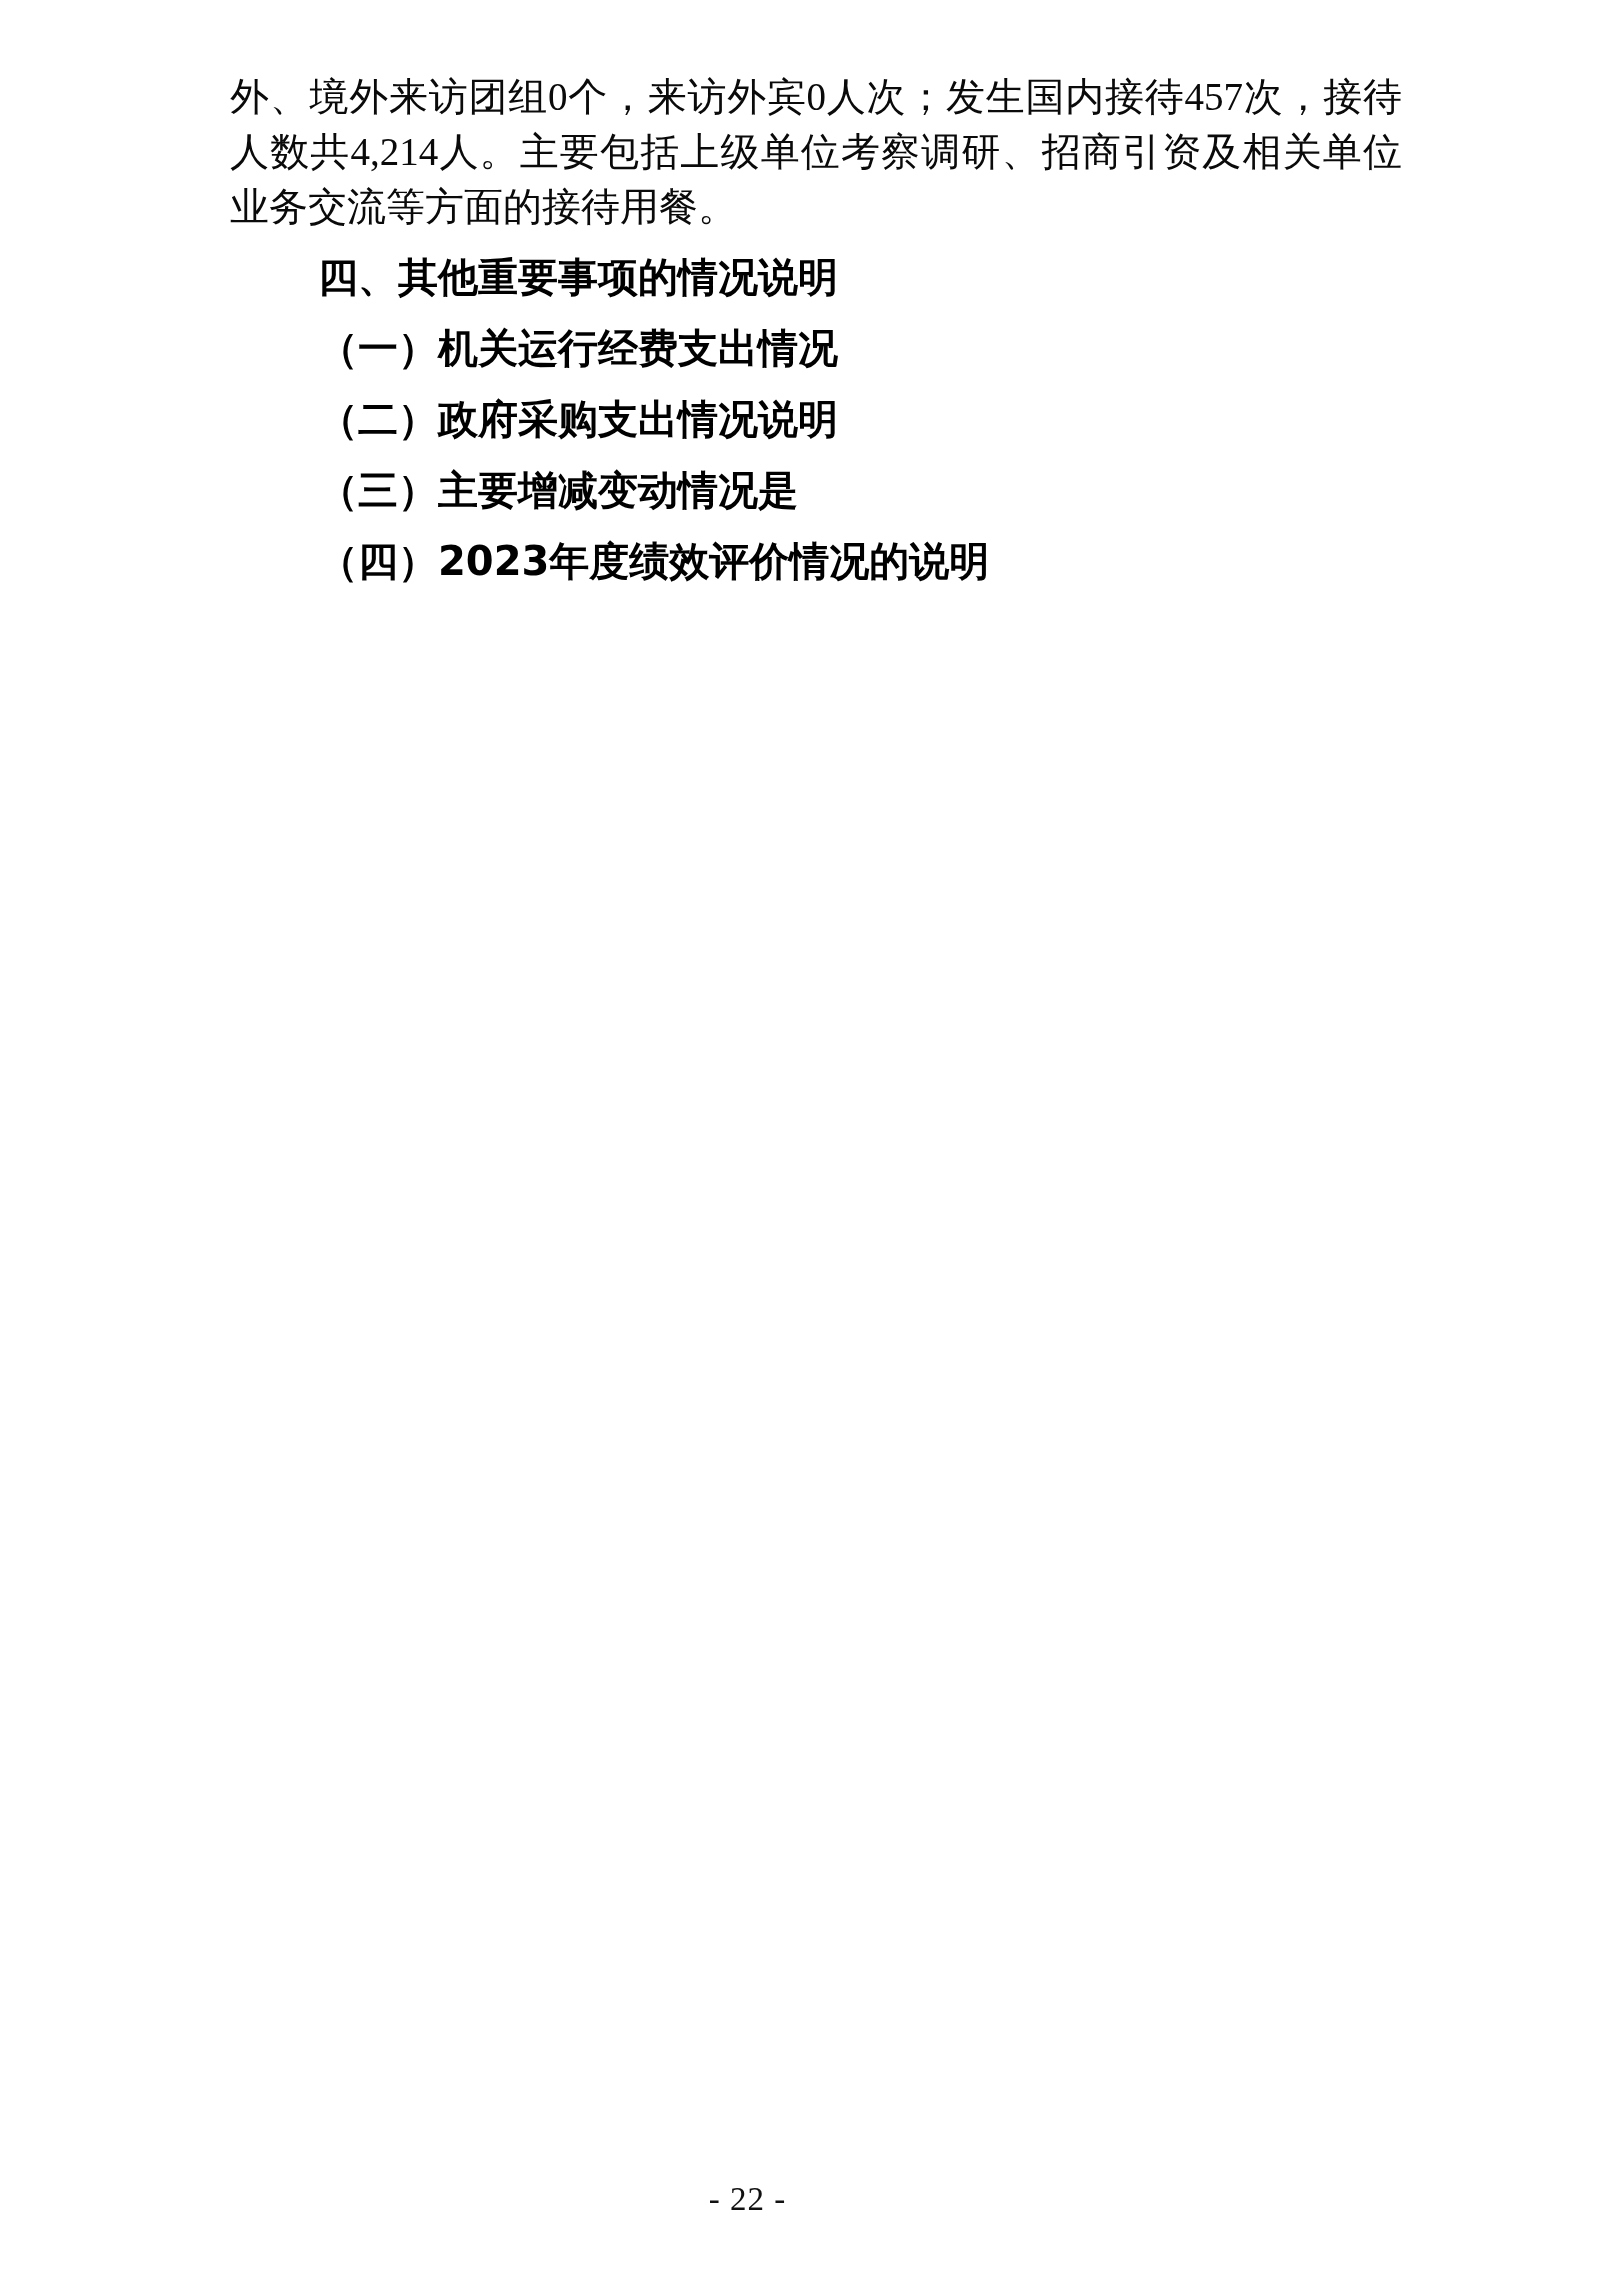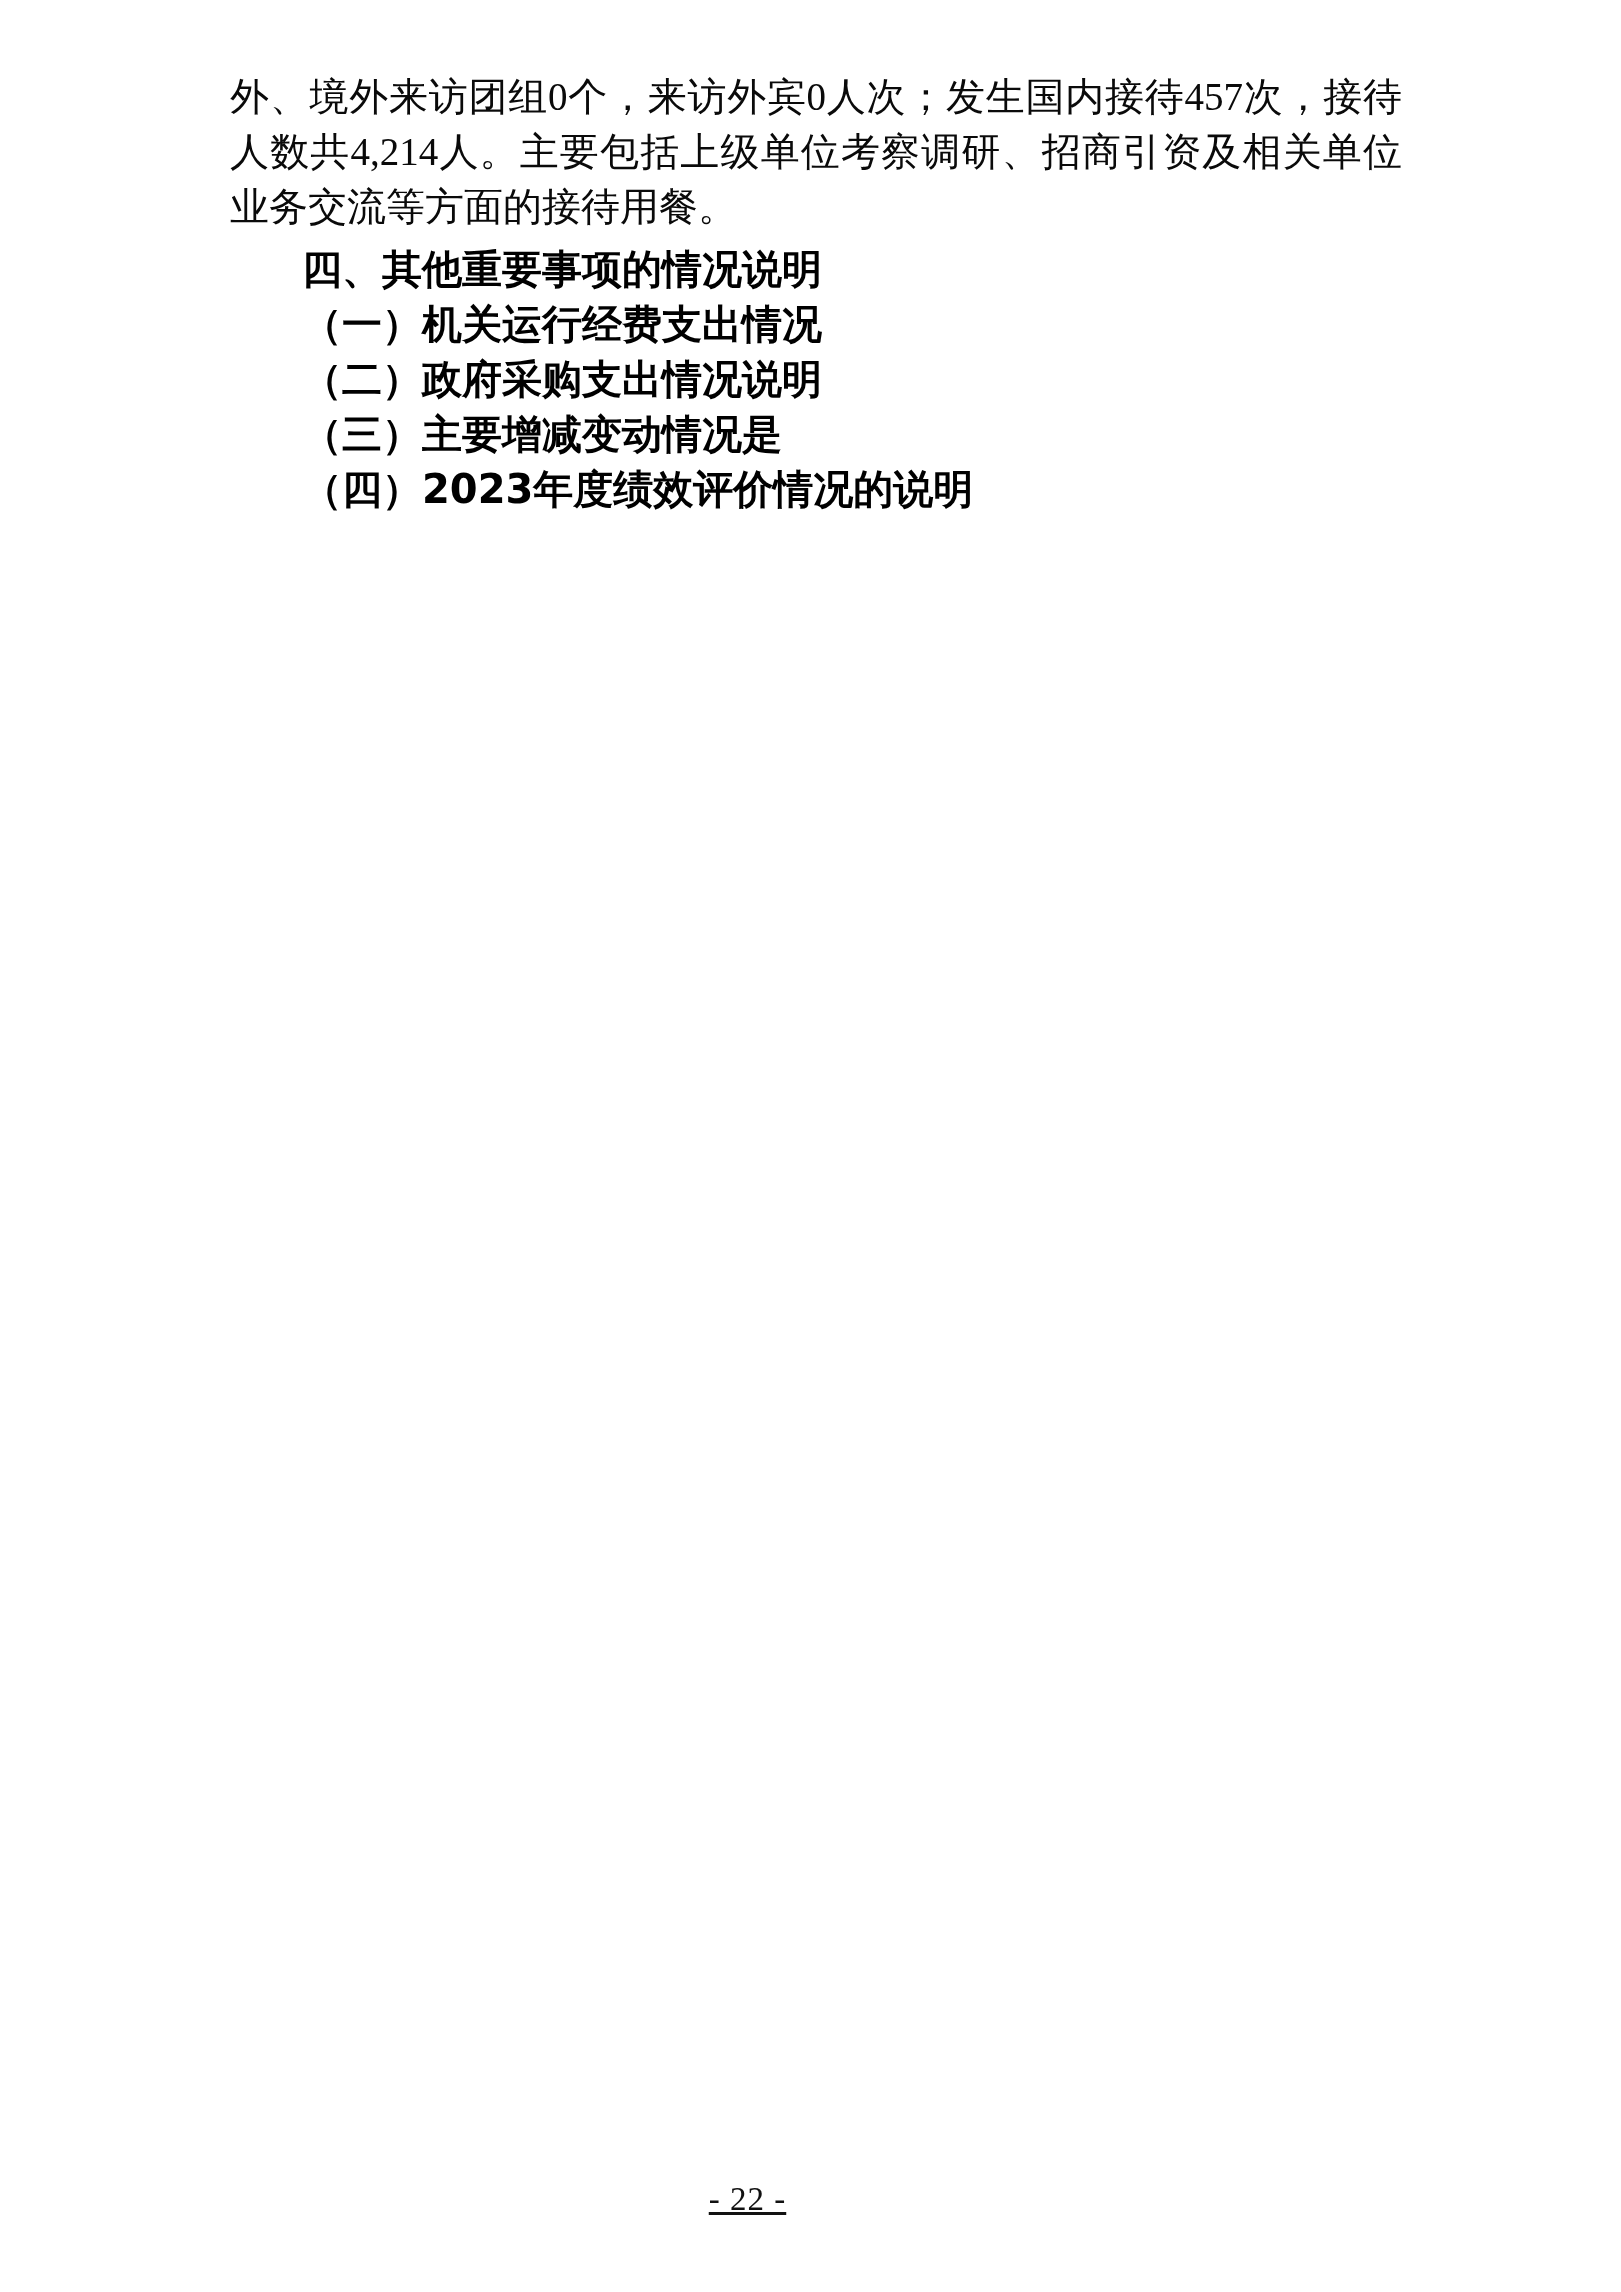--- a/index.html
+++ b/index.html
@@ -51,21 +51,21 @@
   .para.noindent {
     text-indent: 0;
   }
 
   
   .heading {
     font-family: "DejaVu Sans", "Liberation Sans", sans-serif;
     font-weight: bold;
     font-size: 40px;
     line-height: 55px;
-    margin: 0;
+    margin: 16px;
     text-indent: 80px;
     letter-spacing: 0px;
     color: #000000;
   }
 
   .heading.major {
     font-size: 40px;
   }
 
   
@@ -73,21 +73,20 @@
     position: absolute;
     left: 0;
     top: 2180px;
     width: 1495px;
     text-align: center;
     font-family: "Liberation Serif", "DejaVu Serif", serif;
     font-size: 33px;
     line-height: 39px;
     color: #111111;
     letter-spacing: 1px;
-    text-decoration: underline;
   }
 </style>
 </head>
 <body>
 
 <div id="page">
 
   <div id="content">
 
     <p class="para noindent">外、境外来访团组0个，来访外宾0人次；发生国内接待457次，接待人数共4,214人。主要包括上级单位考察调研、招商引资及相关单位业务交流等方面的接待用餐。</p>

